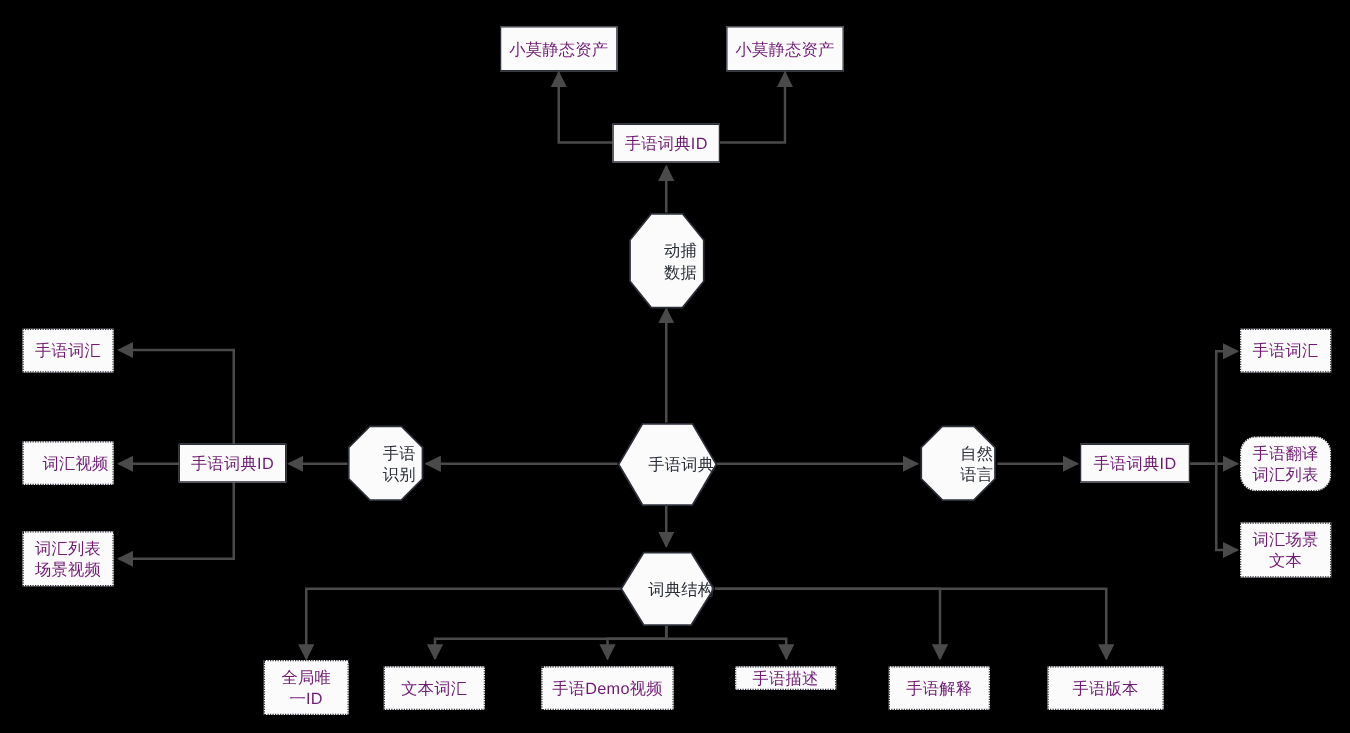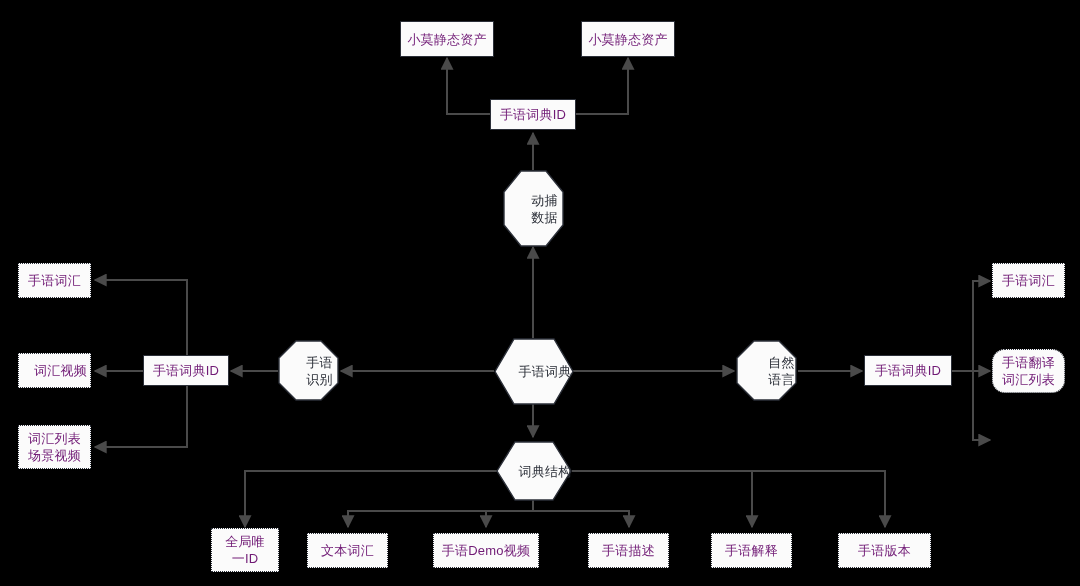--- a/index.html
+++ b/index.html
@@ -190,20 +190,24 @@
 
   <div class="node box-dotted" style="left:992px; top:263px; width:73px; height:35px;">
     <span>手语词汇</span>
   </div>
 
   <div class="node box-dotted" style="left:992px; top:349px; width:73px; height:44px;border-radius:13px;">
     <span>手语翻译
 词汇列表</span>
   </div>
 
+  <div class="node box-dotted" style="left:992px; top:418px; width:73px; height:44px;">
+    <span>词汇场景
+文本</span>
+  </div>
 
   <div class="shape-wrap" style="left:496px; top:441px; width:76px; height:60px;">
     <svg width="76" height="60" viewBox="0 0 76 60">
       <polygon points="19,1 57,1 75,30 57,59 19,59 1,30" fill="#fbfbfb" stroke="#2b2f38" stroke-width="1.4"></polygon>
     </svg>
     <div class="shape-label">词典结构</div>
   </div>
 
   <div class="node box-dotted" style="left:211px; top:528px; width:68px; height:44px;">
     <span>全局唯
@@ -211,21 +215,21 @@
   </div>
 
   <div class="node box-dotted" style="left:307px; top:533px; width:81px; height:35px;">
     <span>文本词汇</span>
   </div>
 
   <div class="node box-dotted" style="left:433px; top:533px; width:106px; height:35px;">
     <span>手语Demo视频</span>
   </div>
 
-  <div class="node box-dotted" style="left:588px; top:533px; width:81px; height:35px;">
+  <div class="node box-dotted" style="left:588px; top:533px; width:81px; height:19px;">
     <span>手语描述</span>
   </div>
 
   <div class="node box-dotted" style="left:711px; top:533px; width:81px; height:35px;">
     <span>手语解释</span>
   </div>
 
   <div class="node box-dotted" style="left:838px; top:533px; width:93px; height:35px;">
     <span>手语版本</span>
   </div>

